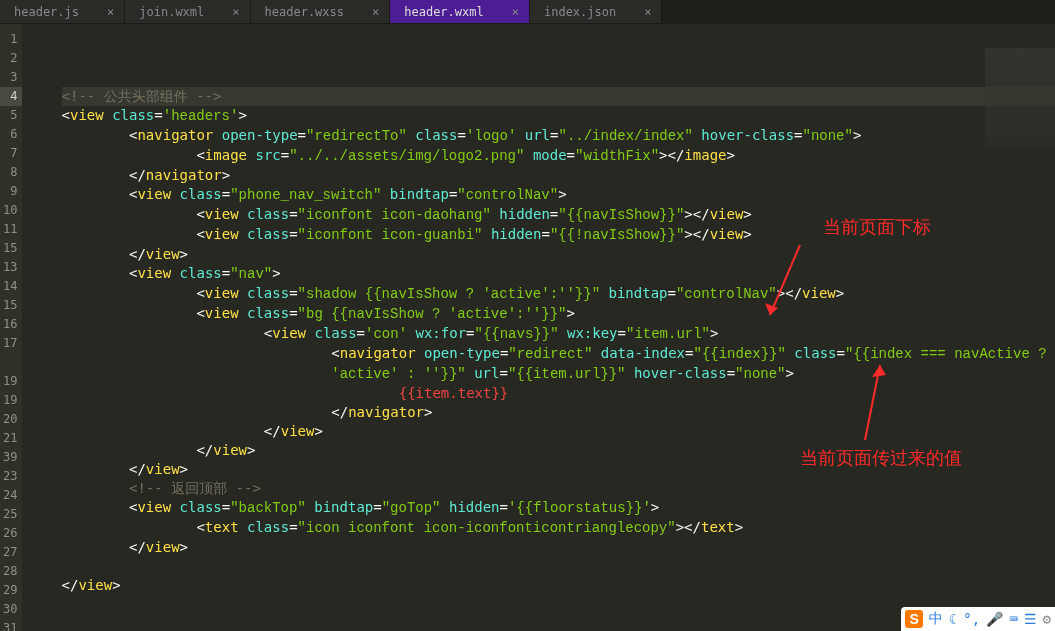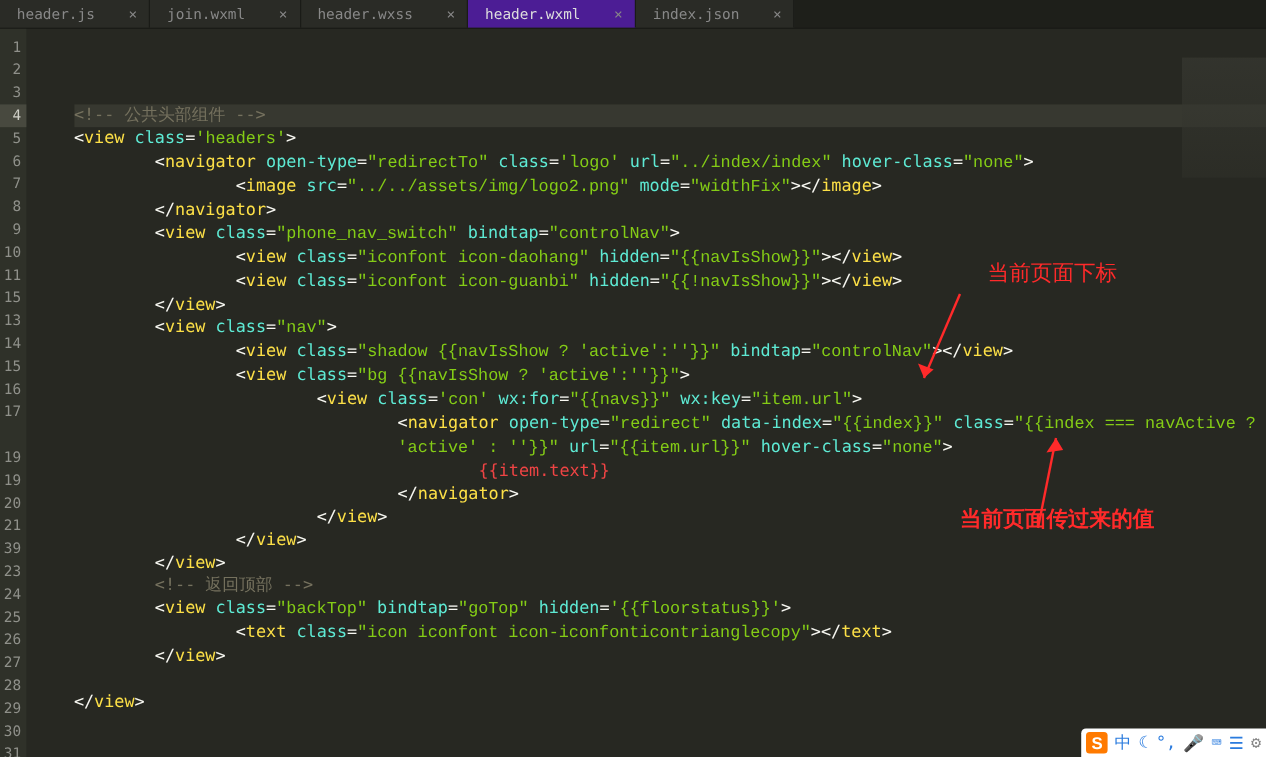--- a/index.html
+++ b/index.html
@@ -170,21 +170,21 @@
   <div class="code" id="code"><div class="line">&nbsp;</div><div class="line">&nbsp;</div><div class="line">&nbsp;</div><div class="line current"><span class="c-cmt">&lt;!-- 公共头部组件 --&gt;</span></div><div class="line"><span class="c-punc">&lt;</span><span class="c-tag">view</span> <span class="c-attr">class</span><span class="c-punc">=</span><span class="c-str">'headers'</span><span class="c-punc">&gt;</span></div><div class="line">&nbsp;&nbsp;&nbsp;&nbsp;&nbsp;&nbsp;&nbsp;&nbsp;<span class="c-punc">&lt;</span><span class="c-tag">navigator</span> <span class="c-attr">open-type</span><span class="c-punc">=</span><span class="c-str">"redirectTo"</span> <span class="c-attr">class</span><span class="c-punc">=</span><span class="c-str">'logo'</span> <span class="c-attr">url</span><span class="c-punc">=</span><span class="c-str">"../index/index"</span> <span class="c-attr">hover-class</span><span class="c-punc">=</span><span class="c-str">"none"</span><span class="c-punc">&gt;</span></div><div class="line">&nbsp;&nbsp;&nbsp;&nbsp;&nbsp;&nbsp;&nbsp;&nbsp;&nbsp;&nbsp;&nbsp;&nbsp;&nbsp;&nbsp;&nbsp;&nbsp;<span class="c-punc">&lt;</span><span class="c-tag">image</span> <span class="c-attr">src</span><span class="c-punc">=</span><span class="c-str">"../../assets/img/logo2.png"</span> <span class="c-attr">mode</span><span class="c-punc">=</span><span class="c-str">"widthFix"</span><span class="c-punc">&gt;&lt;/</span><span class="c-tag">image</span><span class="c-punc">&gt;</span></div><div class="line">&nbsp;&nbsp;&nbsp;&nbsp;&nbsp;&nbsp;&nbsp;&nbsp;<span class="c-punc">&lt;/</span><span class="c-tag">navigator</span><span class="c-punc">&gt;</span></div><div class="line">&nbsp;&nbsp;&nbsp;&nbsp;&nbsp;&nbsp;&nbsp;&nbsp;<span class="c-punc">&lt;</span><span class="c-tag">view</span> <span class="c-attr">class</span><span class="c-punc">=</span><span class="c-str">"phone_nav_switch"</span> <span class="c-attr">bindtap</span><span class="c-punc">=</span><span class="c-str">"controlNav"</span><span class="c-punc">&gt;</span></div><div class="line">&nbsp;&nbsp;&nbsp;&nbsp;&nbsp;&nbsp;&nbsp;&nbsp;&nbsp;&nbsp;&nbsp;&nbsp;&nbsp;&nbsp;&nbsp;&nbsp;<span class="c-punc">&lt;</span><span class="c-tag">view</span> <span class="c-attr">class</span><span class="c-punc">=</span><span class="c-str">"iconfont icon-daohang"</span> <span class="c-attr">hidden</span><span class="c-punc">=</span><span class="c-str">"{{navIsShow}}"</span><span class="c-punc">&gt;&lt;/</span><span class="c-tag">view</span><span class="c-punc">&gt;</span></div><div class="line">&nbsp;&nbsp;&nbsp;&nbsp;&nbsp;&nbsp;&nbsp;&nbsp;&nbsp;&nbsp;&nbsp;&nbsp;&nbsp;&nbsp;&nbsp;&nbsp;<span class="c-punc">&lt;</span><span class="c-tag">view</span> <span class="c-attr">class</span><span class="c-punc">=</span><span class="c-str">"iconfont icon-guanbi"</span> <span class="c-attr">hidden</span><span class="c-punc">=</span><span class="c-str">"{{!navIsShow}}"</span><span class="c-punc">&gt;&lt;/</span><span class="c-tag">view</span><span class="c-punc">&gt;</span></div><div class="line">&nbsp;&nbsp;&nbsp;&nbsp;&nbsp;&nbsp;&nbsp;&nbsp;<span class="c-punc">&lt;/</span><span class="c-tag">view</span><span class="c-punc">&gt;</span></div><div class="line">&nbsp;&nbsp;&nbsp;&nbsp;&nbsp;&nbsp;&nbsp;&nbsp;<span class="c-punc">&lt;</span><span class="c-tag">view</span> <span class="c-attr">class</span><span class="c-punc">=</span><span class="c-str">"nav"</span><span class="c-punc">&gt;</span></div><div class="line">&nbsp;&nbsp;&nbsp;&nbsp;&nbsp;&nbsp;&nbsp;&nbsp;&nbsp;&nbsp;&nbsp;&nbsp;&nbsp;&nbsp;&nbsp;&nbsp;<span class="c-punc">&lt;</span><span class="c-tag">view</span> <span class="c-attr">class</span><span class="c-punc">=</span><span class="c-str">"shadow {{navIsShow ? 'active':''}}"</span> <span class="c-attr">bindtap</span><span class="c-punc">=</span><span class="c-str">"controlNav"</span><span class="c-punc">&gt;&lt;/</span><span class="c-tag">view</span><span class="c-punc">&gt;</span></div><div class="line">&nbsp;&nbsp;&nbsp;&nbsp;&nbsp;&nbsp;&nbsp;&nbsp;&nbsp;&nbsp;&nbsp;&nbsp;&nbsp;&nbsp;&nbsp;&nbsp;<span class="c-punc">&lt;</span><span class="c-tag">view</span> <span class="c-attr">class</span><span class="c-punc">=</span><span class="c-str">"bg {{navIsShow ? 'active':''}}"</span><span class="c-punc">&gt;</span></div><div class="line">&nbsp;&nbsp;&nbsp;&nbsp;&nbsp;&nbsp;&nbsp;&nbsp;&nbsp;&nbsp;&nbsp;&nbsp;&nbsp;&nbsp;&nbsp;&nbsp;&nbsp;&nbsp;&nbsp;&nbsp;&nbsp;&nbsp;&nbsp;&nbsp;<span class="c-punc">&lt;</span><span class="c-tag">view</span> <span class="c-attr">class</span><span class="c-punc">=</span><span class="c-str">'con'</span> <span class="c-attr">wx:for</span><span class="c-punc">=</span><span class="c-str">"{{navs}}"</span> <span class="c-attr">wx:key</span><span class="c-punc">=</span><span class="c-str">"item.url"</span><span class="c-punc">&gt;</span></div><div class="line">&nbsp;&nbsp;&nbsp;&nbsp;&nbsp;&nbsp;&nbsp;&nbsp;&nbsp;&nbsp;&nbsp;&nbsp;&nbsp;&nbsp;&nbsp;&nbsp;&nbsp;&nbsp;&nbsp;&nbsp;&nbsp;&nbsp;&nbsp;&nbsp;&nbsp;&nbsp;&nbsp;&nbsp;&nbsp;&nbsp;&nbsp;&nbsp;<span class="c-punc">&lt;</span><span class="c-tag">navigator</span> <span class="c-attr">open-type</span><span class="c-punc">=</span><span class="c-str">"redirect"</span> <span class="c-attr">data-index</span><span class="c-punc">=</span><span class="c-str">"{{index}}"</span> <span class="c-attr">class</span><span class="c-punc">=</span><span class="c-str">"{{index === navActive ? </span></div><div class="line">&nbsp;&nbsp;&nbsp;&nbsp;&nbsp;&nbsp;&nbsp;&nbsp;&nbsp;&nbsp;&nbsp;&nbsp;&nbsp;&nbsp;&nbsp;&nbsp;&nbsp;&nbsp;&nbsp;&nbsp;&nbsp;&nbsp;&nbsp;&nbsp;&nbsp;&nbsp;&nbsp;&nbsp;&nbsp;&nbsp;&nbsp;&nbsp;<span class="c-str">'active' : ''}}"</span> <span class="c-attr">url</span><span class="c-punc">=</span><span class="c-str">"{{item.url}}"</span> <span class="c-attr">hover-class</span><span class="c-punc">=</span><span class="c-str">"none"</span><span class="c-punc">&gt;</span></div><div class="line">&nbsp;&nbsp;&nbsp;&nbsp;&nbsp;&nbsp;&nbsp;&nbsp;&nbsp;&nbsp;&nbsp;&nbsp;&nbsp;&nbsp;&nbsp;&nbsp;&nbsp;&nbsp;&nbsp;&nbsp;&nbsp;&nbsp;&nbsp;&nbsp;&nbsp;&nbsp;&nbsp;&nbsp;&nbsp;&nbsp;&nbsp;&nbsp;&nbsp;&nbsp;&nbsp;&nbsp;&nbsp;&nbsp;&nbsp;&nbsp;<span class="c-txt">{{item.text}}</span></div><div class="line">&nbsp;&nbsp;&nbsp;&nbsp;&nbsp;&nbsp;&nbsp;&nbsp;&nbsp;&nbsp;&nbsp;&nbsp;&nbsp;&nbsp;&nbsp;&nbsp;&nbsp;&nbsp;&nbsp;&nbsp;&nbsp;&nbsp;&nbsp;&nbsp;&nbsp;&nbsp;&nbsp;&nbsp;&nbsp;&nbsp;&nbsp;&nbsp;<span class="c-punc">&lt;/</span><span class="c-tag">navigator</span><span class="c-punc">&gt;</span></div><div class="line">&nbsp;&nbsp;&nbsp;&nbsp;&nbsp;&nbsp;&nbsp;&nbsp;&nbsp;&nbsp;&nbsp;&nbsp;&nbsp;&nbsp;&nbsp;&nbsp;&nbsp;&nbsp;&nbsp;&nbsp;&nbsp;&nbsp;&nbsp;&nbsp;<span class="c-punc">&lt;/</span><span class="c-tag">view</span><span class="c-punc">&gt;</span></div><div class="line">&nbsp;&nbsp;&nbsp;&nbsp;&nbsp;&nbsp;&nbsp;&nbsp;&nbsp;&nbsp;&nbsp;&nbsp;&nbsp;&nbsp;&nbsp;&nbsp;<span class="c-punc">&lt;/</span><span class="c-tag">view</span><span class="c-punc">&gt;</span></div><div class="line">&nbsp;&nbsp;&nbsp;&nbsp;&nbsp;&nbsp;&nbsp;&nbsp;<span class="c-punc">&lt;/</span><span class="c-tag">view</span><span class="c-punc">&gt;</span></div><div class="line">&nbsp;&nbsp;&nbsp;&nbsp;&nbsp;&nbsp;&nbsp;&nbsp;<span class="c-cmt">&lt;!-- 返回顶部 --&gt;</span></div><div class="line">&nbsp;&nbsp;&nbsp;&nbsp;&nbsp;&nbsp;&nbsp;&nbsp;<span class="c-punc">&lt;</span><span class="c-tag">view</span> <span class="c-attr">class</span><span class="c-punc">=</span><span class="c-str">"backTop"</span> <span class="c-attr">bindtap</span><span class="c-punc">=</span><span class="c-str">"goTop"</span> <span class="c-attr">hidden</span><span class="c-punc">=</span><span class="c-str">'{{floorstatus}}'</span><span class="c-punc">&gt;</span></div><div class="line">&nbsp;&nbsp;&nbsp;&nbsp;&nbsp;&nbsp;&nbsp;&nbsp;&nbsp;&nbsp;&nbsp;&nbsp;&nbsp;&nbsp;&nbsp;&nbsp;<span class="c-punc">&lt;</span><span class="c-tag">text</span> <span class="c-attr">class</span><span class="c-punc">=</span><span class="c-str">"icon iconfont icon-iconfonticontrianglecopy"</span><span class="c-punc">&gt;&lt;/</span><span class="c-tag">text</span><span class="c-punc">&gt;</span></div><div class="line">&nbsp;&nbsp;&nbsp;&nbsp;&nbsp;&nbsp;&nbsp;&nbsp;<span class="c-punc">&lt;/</span><span class="c-tag">view</span><span class="c-punc">&gt;</span></div><div class="line">&nbsp;</div><div class="line"><span class="c-punc">&lt;/</span><span class="c-tag">view</span><span class="c-punc">&gt;</span></div><div class="line">&nbsp;</div><div class="line">&nbsp;</div><div class="line">&nbsp;</div></div>
   <div class="minimap"></div>
 </div>
 
 <div class="annot" style="left:823px; top:215px;">当前页面下标</div>
 <svg class="arrow" style="left:760px; top:240px;" width="50" height="85">
   <line x1="40" y1="5" x2="10" y2="75" stroke="#ff2a2a" stroke-width="2"></line>
   <polygon points="10,75 5,63 18,68" fill="#ff2a2a"></polygon>
 </svg>
 
-<div class="annot" style="left:800px; top:420px;font-weight:bold;">当前页面传过来的值</div>
+<div class="annot" style="left:800px; top:446px;">当前页面传过来的值</div>
 <svg class="arrow" style="left:855px; top:360px;" width="50" height="85">
   <line x1="10" y1="80" x2="25" y2="5" stroke="#ff2a2a" stroke-width="2"></line>
   <polygon points="25,5 17,17 31,15" fill="#ff2a2a"></polygon>
 </svg>
 
 <div class="ime-bar">
   <span style="background:#ff7a00;color:#fff;font-weight:bold;padding:1px 4px;border-radius:3px;font-family:sans-serif;">S</span>
   <span style="color:#2a7bde;">中</span>
   <span style="color:#2a7bde;">☾</span>
   <span style="color:#2a7bde;">°,</span>

